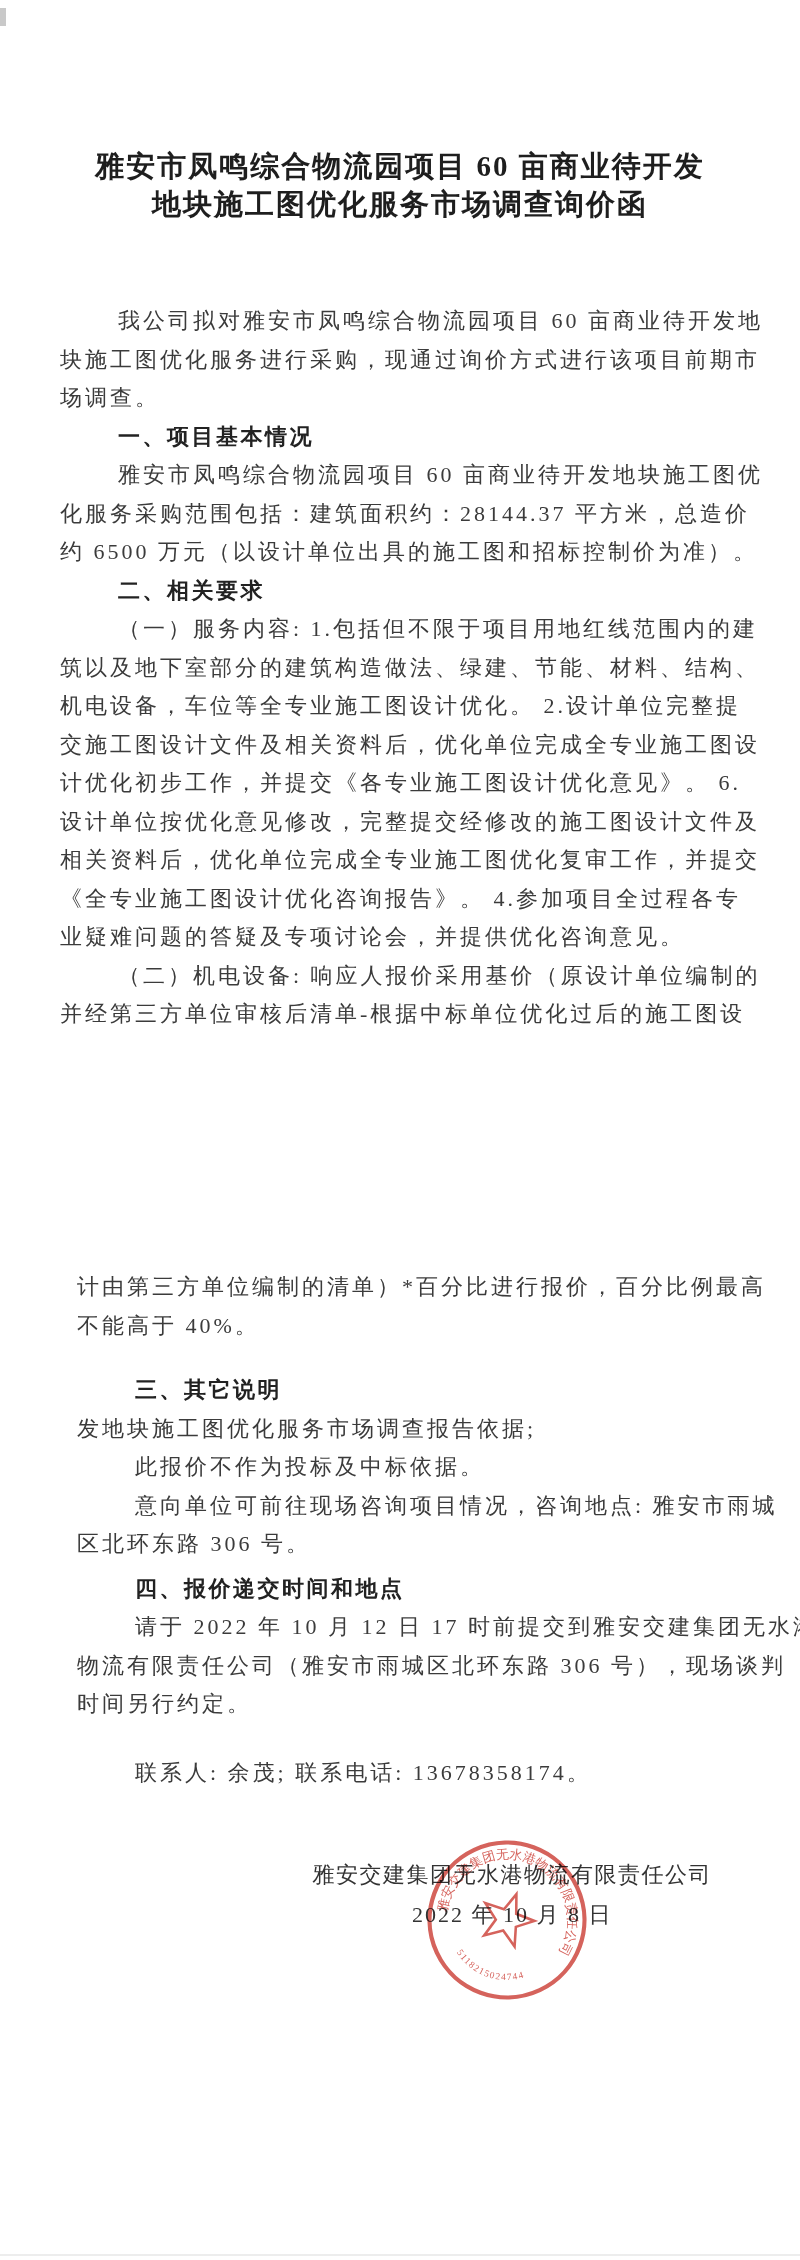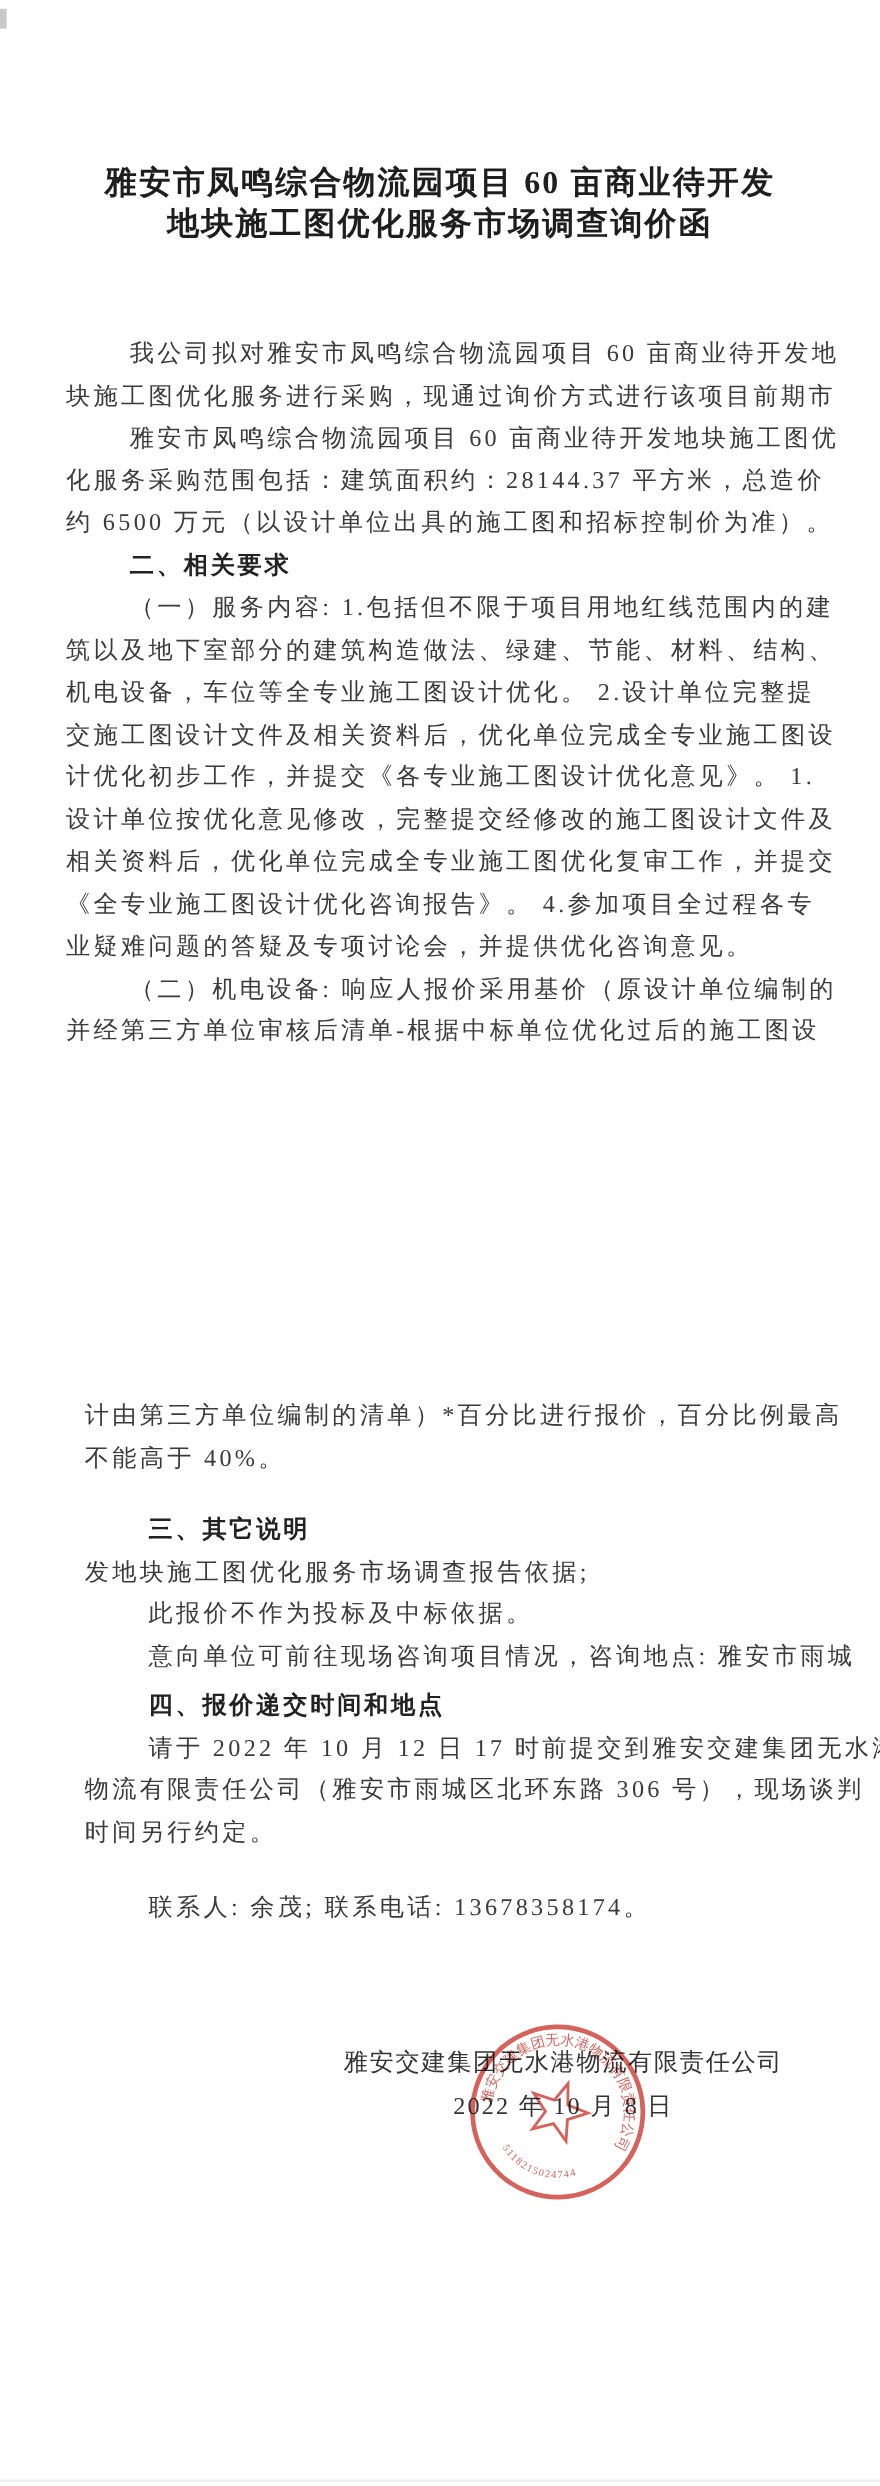--- a/index.html
+++ b/index.html
@@ -89,45 +89,48 @@
 
   <div class="title-block">
     <div class="title-line">雅安市凤鸣综合物流园项目 60 亩商业待开发</div>
     <div class="title-line">地块施工图优化服务市场调查询价函</div>
   </div>
 
   <div class="text-block-1">
 
   <div class="line para">我公司拟对雅安市凤鸣综合物流园项目 60 亩商业待开发地</div>
       <div class="line cont">块施工图优化服务进行采购，现通过询价方式进行该项目前期市</div>
+      <div class="line cont">场调查。</div>
+      <div class="line heading">一、项目基本情况</div>
       <div class="line para">雅安市凤鸣综合物流园项目 60 亩商业待开发地块施工图优</div>
       <div class="line cont">化服务采购范围包括：建筑面积约：28144.37 平方米，总造价</div>
       <div class="line cont">约 6500 万元（以设计单位出具的施工图和招标控制价为准）。</div>
       <div class="line heading">二、相关要求</div>
       <div class="line para">（一）服务内容: 1.包括但不限于项目用地红线范围内的建</div>
       <div class="line cont">筑以及地下室部分的建筑构造做法、绿建、节能、材料、结构、</div>
       <div class="line cont">机电设备，车位等全专业施工图设计优化。 2.设计单位完整提</div>
       <div class="line cont">交施工图设计文件及相关资料后，优化单位完成全专业施工图设</div>
-      <div class="line cont">计优化初步工作，并提交《各专业施工图设计优化意见》。 1.</div>
+      <div class="line cont">计优化初步工作，并提交《各专业施工图设计优化意见》。 6.</div>
       <div class="line cont">设计单位按优化意见修改，完整提交经修改的施工图设计文件及</div>
       <div class="line cont">相关资料后，优化单位完成全专业施工图优化复审工作，并提交</div>
       <div class="line cont">《全专业施工图设计优化咨询报告》。 4.参加项目全过程各专</div>
       <div class="line cont">业疑难问题的答疑及专项讨论会，并提供优化咨询意见。</div>
       <div class="line para">（二）机电设备: 响应人报价采用基价（原设计单位编制的</div>
       <div class="line cont">并经第三方单位审核后清单-根据中标单位优化过后的施工图设</div>
     </div>
 
   <div class="text-block-2">
 
   <div class="line cont">计由第三方单位编制的清单）*百分比进行报价，百分比例最高</div>
       <div class="line cont">不能高于 40%。</div>
       <div class="line heading sp26">三、其它说明</div>
       <div class="line cont">发地块施工图优化服务市场调查报告依据;</div>
       <div class="line para">此报价不作为投标及中标依据。</div>
       <div class="line para">意向单位可前往现场咨询项目情况，咨询地点: 雅安市雨城</div>
+      <div class="line cont">区北环东路 306 号。</div>
       <div class="line heading sp6">四、报价递交时间和地点</div>
       <div class="line para">请于 2022 年 10 月 12 日 17 时前提交到雅安交建集团无水港</div>
       <div class="line cont">物流有限责任公司（雅安市雨城区北环东路 306 号），现场谈判</div>
       <div class="line cont">时间另行约定。</div>
       <div class="line para sp38">联系人: 余茂; 联系电话: 13678358174。</div>
     </div>
 
   <div style="position:absolute; left:60px; right:58px; top:1855px;">
     <div class="signature" style="margin-top:0;">
       <div class="sig-company">雅安交建集团无水港物流有限责任公司</div>

